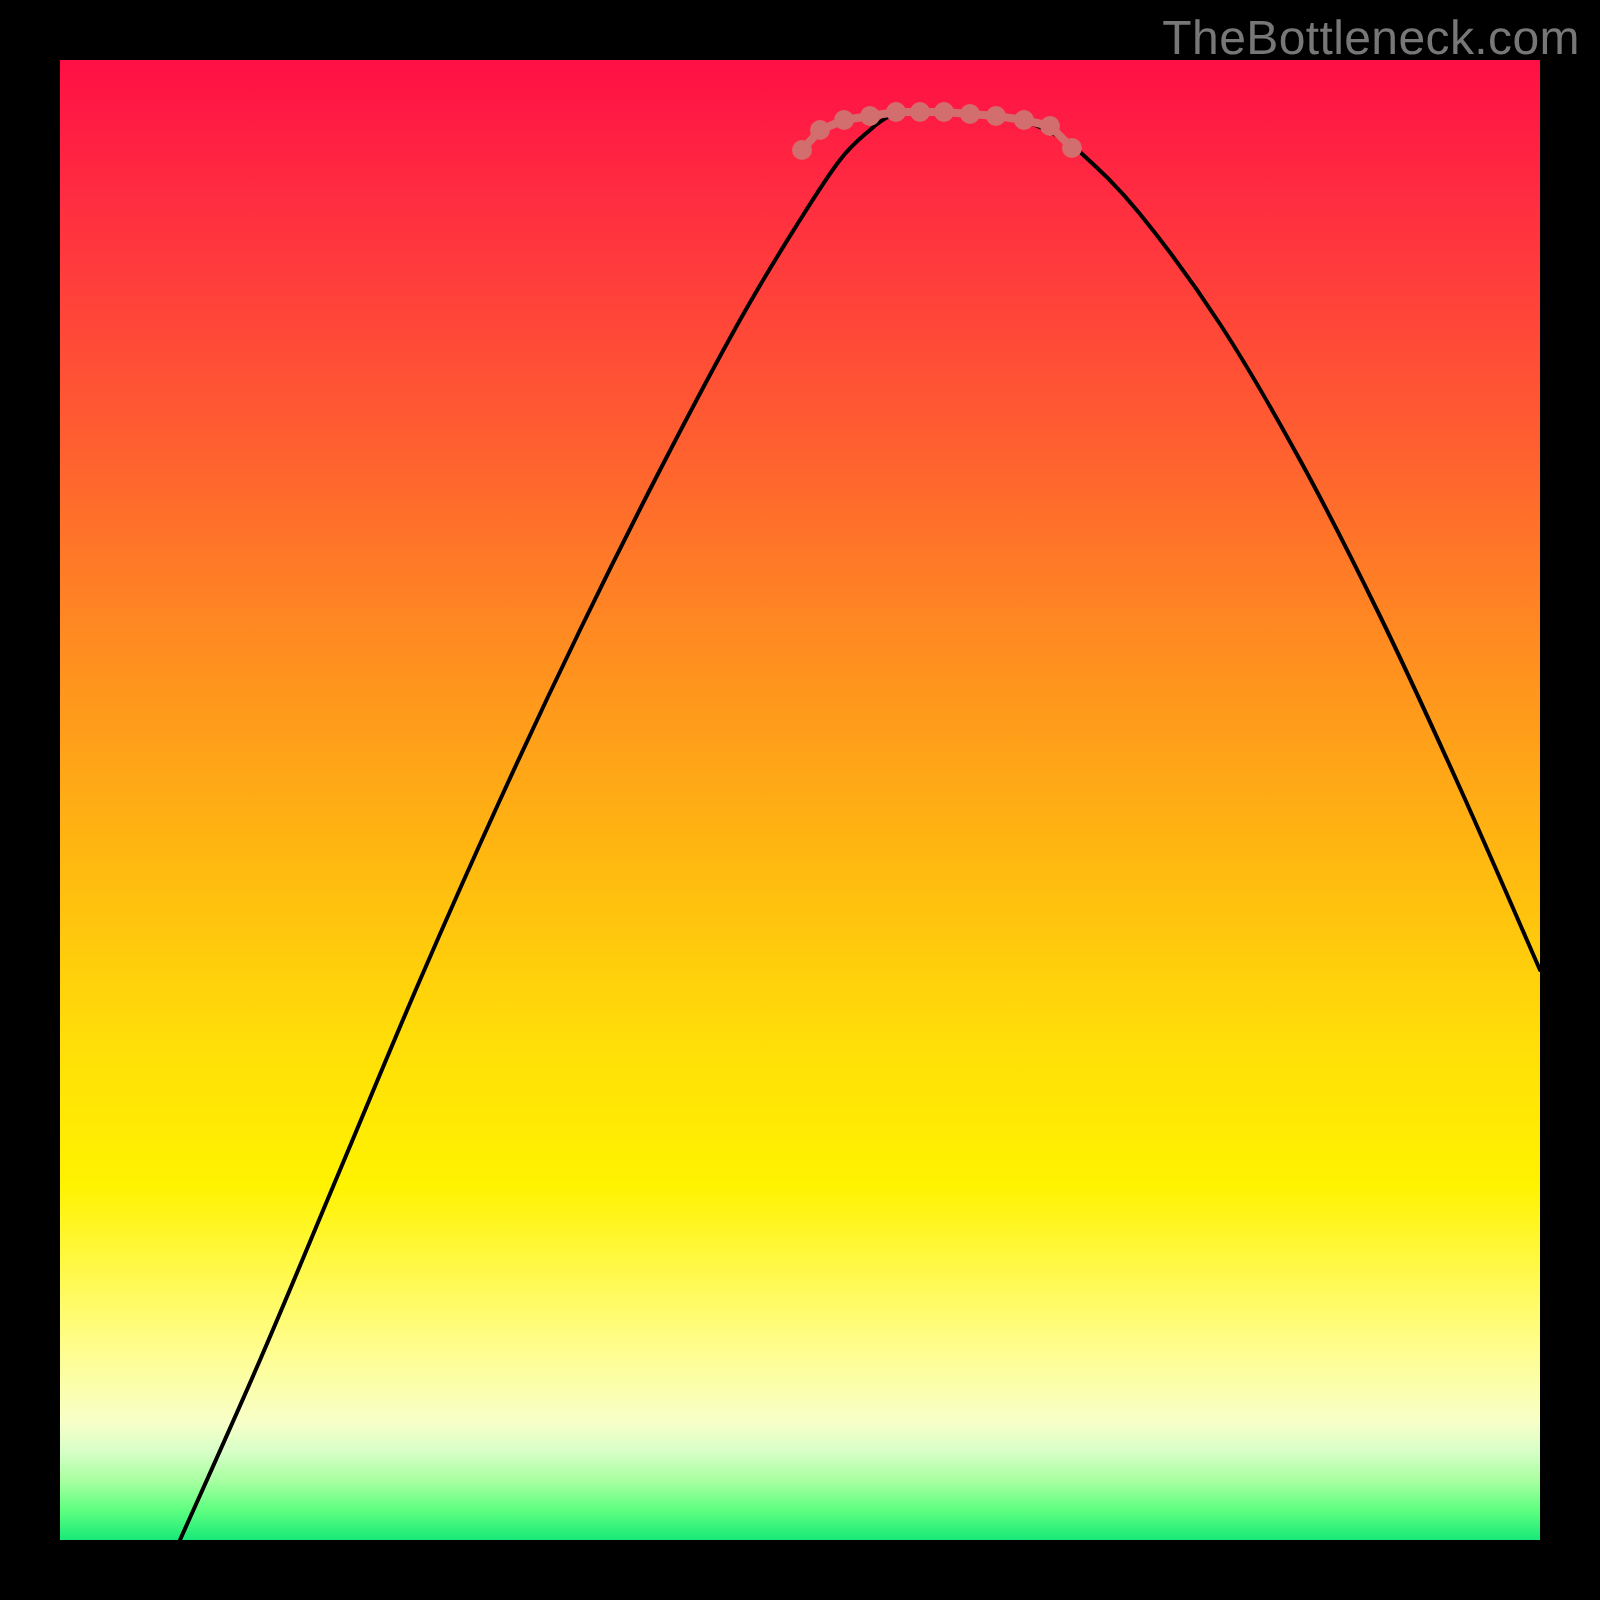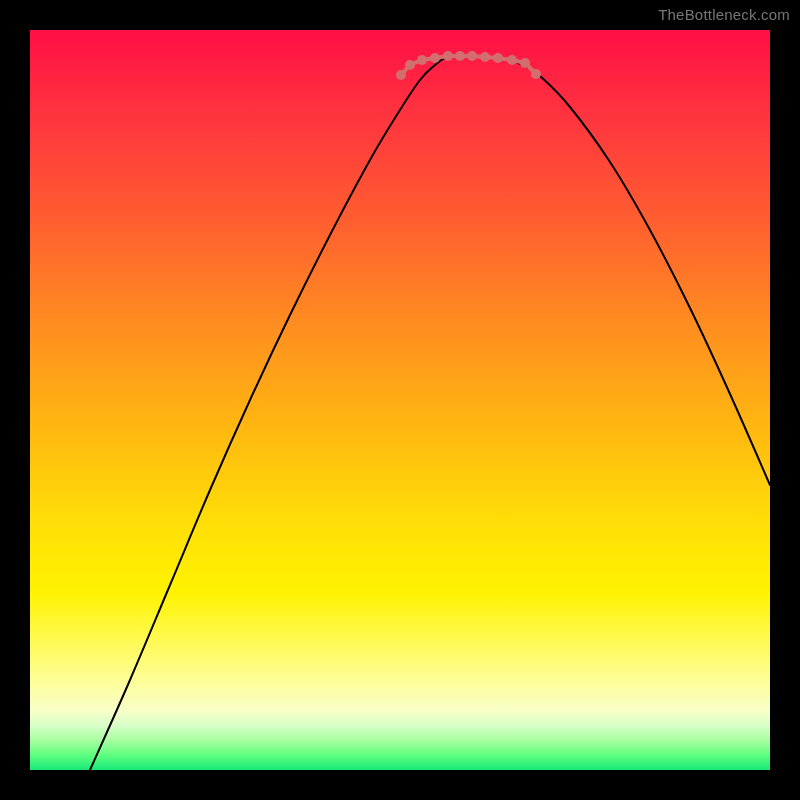--- a/index.html
+++ b/index.html
@@ -46,21 +46,21 @@
   svg {
     position: absolute;
     left: 0;
     top: 0;
   }
   .watermark {
     position: absolute;
     top: 6px;
     right: 10px;
     color: #777;
-    font-size: 15px;
+    font-size: 24px;
     font-weight: 500;
     letter-spacing: 0.2px;
     user-select: none;
   }
 </style>
 </head>
 <body>
 
 <div class="frame">
   <div class="plot">

